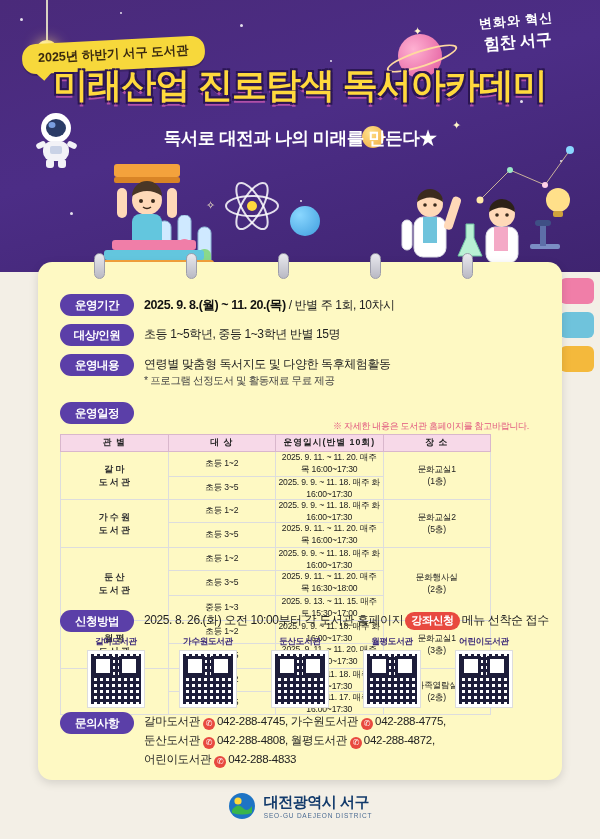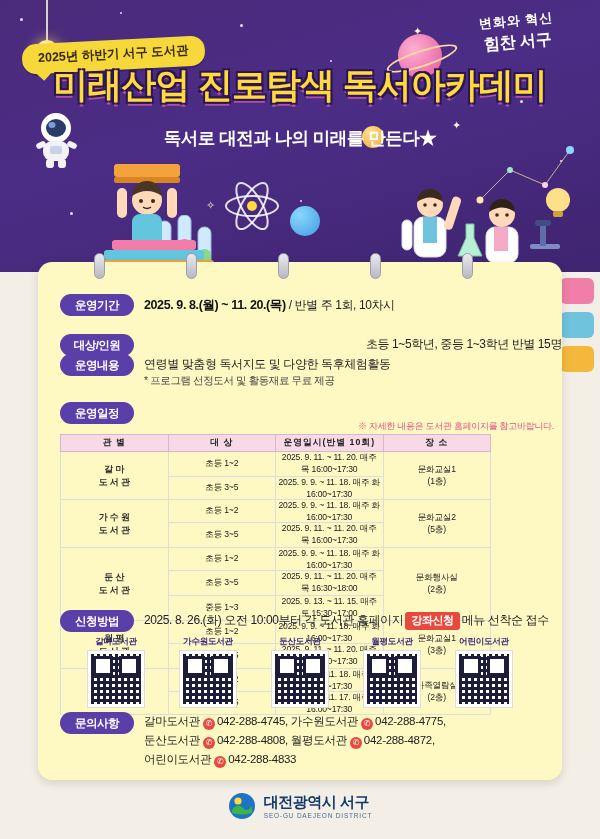--- a/index.html
+++ b/index.html
@@ -131,21 +131,21 @@
     flex: 0 0 auto; width: 74px; height: 22px; border-radius: 11px;
     background: #5b3fa8; color: #fff; font-size: 11.5px; font-weight: bold;
     display: flex; align-items: center; justify-content: center;
     letter-spacing: -.5px; margin-left: 22px;
   }
   .sec-body { margin-left: 10px; font-size: 12px; color: #222; line-height: 1.45; letter-spacing: -.4px; padding-top: 2px; }
   .sec-body .small { font-size: 10.5px; color: #444; }
   .date-strong { font-weight: bold; color: #111; font-size: 12.5px; }
 
   .note-right {
-    position: absolute; right: 8px; font-size: 9px; color: #e0557f; letter-spacing: -.3px;
+    position: absolute; right: 33px; font-size: 9px; color: #e0557f; letter-spacing: -.3px;
   }
 
   
   table.sched {
     position: absolute; left: 22px; width: 431px;
     border-collapse: collapse; font-size: 8.6px; color: #222;
     table-layout: fixed;
     padding-left: 44px;
   }
   table.sched th {
@@ -181,21 +181,21 @@
   }
   .qr-box::before, .qr-box::after {
     content:""; position:absolute; width:14px; height:14px;
     border: 3px solid #1d1d3a; background: #fff;
   }
   .qr-box::before { left: 2px; top: 2px; }
   .qr-box::after { right: 2px; top: 2px; }
 
   .redbtn {
     display: inline-block; background: #e8493f; color: #fff; font-weight: bold;
-    font-size: 11px; padding: 1px 6px; border-radius: 3px; margin: 0 2px;
+    font-size: 11px; padding: 1px 6px; border-radius: 9px; margin: 0 2px;
   }
 
   .contact { font-size: 11.5px; color: #222; line-height: 1.65; letter-spacing: -.3px; }
   .phicon {
     display: inline-block; width: 12px; height: 12px; border-radius: 50%;
     background: #e8493f; color: #fff; font-size: 8px; line-height: 12px;
     text-align: center; vertical-align: -1px; margin: 0 2px 0 3px;
   }
 
   
@@ -347,21 +347,21 @@
     <div class="ring" style="left:332px;"></div>
     <div class="ring" style="left:424px;"></div>
 
     <div class="sec" style="top:32px;">
       <div class="pill">운영기간</div>
       <div class="sec-body">
         <span class="date-strong">2025. 9. 8.(월) ~ 11. 20.(목)</span><span> / 반별 주 1회, 10차시</span>
       </div>
     </div>
 
-    <div class="sec" style="top:72px;justify-content:space-between;">
+    <div class="sec" style="top:62px;">
       <div class="pill">대상/인원</div>
       <div class="sec-body">초등 1~5학년, 중등 1~3학년 반별 15명</div>
     </div>
 
     <div class="sec" style="top:92px;">
       <div class="pill">운영내용</div>
       <div class="sec-body">
         <div>연령별 맞춤형 독서지도 및 다양한 독후체험활동</div>
         <div class="small">* 프로그램 선정도서 및 활동재료 무료 제공</div>
       </div>

